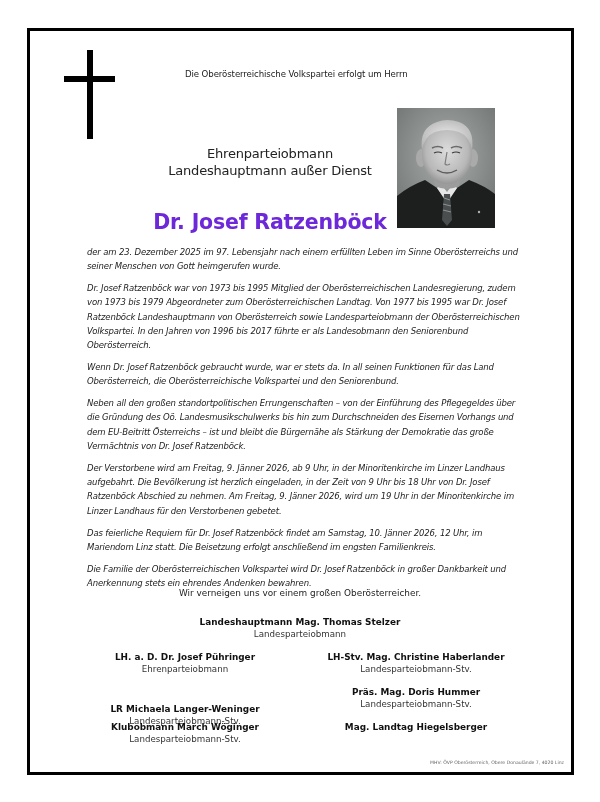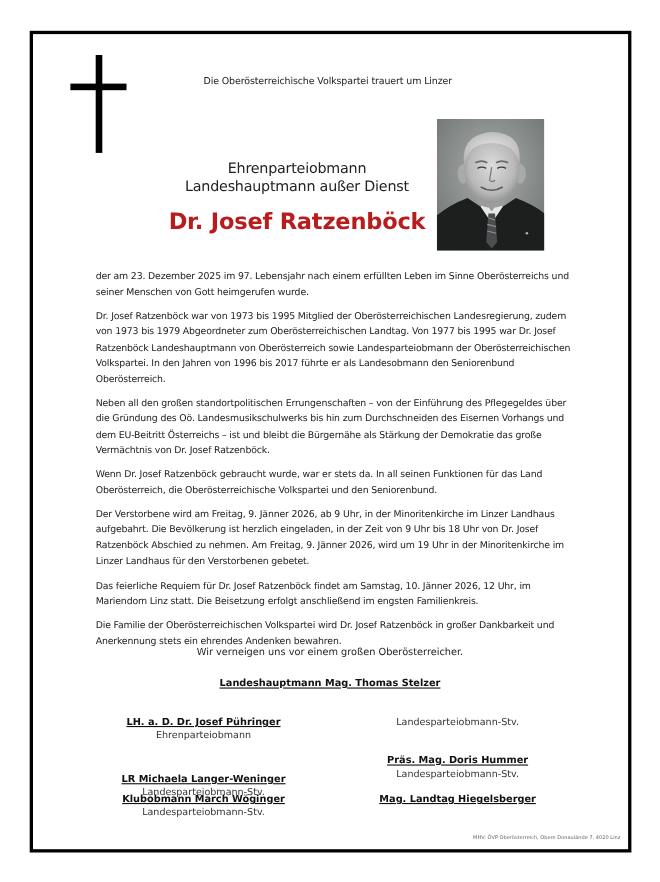--- a/index.html
+++ b/index.html
@@ -6,39 +6,39 @@
   body { width: 600px; height: 802px; position: relative; overflow: hidden;
          font-family: "DejaVu Sans", sans-serif; color: #1a1a1a; }
   .frame { position: absolute; left: 27px; top: 28px; width: 541px; height: 741px;
            border: 3px solid #000; background: #fff; }
   .cross-v { position: absolute; left: 87px; top: 50px; width: 6px; height: 89px; background: #000; }
   .cross-h { position: absolute; left: 64px; top: 76px; width: 51px; height: 6px; background: #000; }
   .intro { position: absolute; left: 185px; top: 69px; font-size: 8.6px; color: #222; letter-spacing: -0.1px; white-space: nowrap; }
   .title-block { position: absolute; left: 140px; width: 260px; text-align: center; }
   .t1 { top: 146px; font-size: 13px; color: #222; letter-spacing: -0.2px; }
   .t2 { top: 163px; font-size: 13px; color: #222; letter-spacing: -0.2px; }
-  .name { top: 189px; font-size: 20.5px; font-weight: bold; color: #b91c1c; letter-spacing: -0.2px; }
+  .name { top: 210px; font-size: 20.5px; font-weight: bold; color: #6d28d9; letter-spacing: -0.2px; }
   .photo { position: absolute; left: 397px; top: 108px; width: 98px; height: 120px; overflow: hidden; }
   .body { position: absolute; left: 87px; top: 245px; width: 440px; font-size: 8.5px; line-height: 14.3px; color: #222; letter-spacing: -0.15px; }
-  .body p { margin: 0 0 7.5px 0; }
+  .body p { margin: 0 0 7.5px 0; font-style: italic; }
   .closing { position: absolute; left: 0; width: 600px; top: 588px; text-align: center; font-size: 8.9px; color: #222; }
   .sig { position: absolute; text-align: center; width: 240px; }
-  .sig .n { font-size: 8.9px; font-weight: bold; color: #111; line-height: 12px; white-space: nowrap; text-decoration: underline; }
+  .sig .n { font-size: 8.9px; font-weight: bold; color: #111; line-height: 12px; white-space: nowrap; }
   .sig .r { font-size: 8.7px; color: #333; line-height: 12px; white-space: nowrap; }
   .footer { position: absolute; right: 36px; top: 760px; font-size: 4.6px; color: #666; white-space: nowrap; }
 </style>
 </head>
 <body>
 
 <div class="frame"></div>
 
 <div class="cross-v"></div>
 <div class="cross-h"></div>
 
-<div class="intro">Die Oberösterreichische Volkspartei trauert um Linzer</div>
+<div class="intro">Die Oberösterreichische Volkspartei erfolgt um Herrn</div>
 
 <div class="title-block t1">Ehrenparteiobmann</div>
 <div class="title-block t2">Landeshauptmann außer Dienst</div>
 <div class="title-block name">Dr. Josef Ratzenböck</div>
 
 <div class="photo" title="Portrait photo of Dr. Josef Ratzenböck (grayscale)">
   <svg width="98" height="120" viewBox="0 0 98 120" xmlns="http://www.w3.org/2000/svg">
     <defs>
       <radialGradient id="bg" cx="50%" cy="40%" r="70%">
         <stop offset="0%" stop-color="#a9adab"></stop>
@@ -80,47 +80,49 @@
 
     <path d="M40 62 Q50 68 60 62" stroke="#5a5a5a" stroke-width="1.4" fill="none"></path>
 
     <circle cx="82" cy="104" r="1.2" fill="#b0b0b0"></circle>
   </svg>
 </div>
 
 <div class="body">
   <p>der am 23. Dezember 2025 im 97. Lebensjahr nach einem erfüllten Leben im Sinne Oberösterreichs und seiner Menschen von Gott heimgerufen wurde.</p>
   <p>Dr. Josef Ratzenböck war von 1973 bis 1995 Mitglied der Oberösterreichischen Landesregierung, zudem von 1973 bis 1979 Abgeordneter zum Oberösterreichischen Landtag. Von 1977 bis 1995 war Dr. Josef Ratzenböck Landeshauptmann von Oberösterreich sowie Landesparteiobmann der Oberösterreichischen Volkspartei. In den Jahren von 1996 bis 2017 führte er als Landesobmann den Seniorenbund Oberösterreich.</p>
+  <p>Wenn Dr. Josef Ratzenböck gebraucht wurde, war er stets da. In all seinen Funktionen für das Land Oberösterreich, die Oberösterreichische Volkspartei und den Seniorenbund.</p>
   <p>Neben all den großen standortpolitischen Errungenschaften – von der Einführung des Pflegegeldes über die Gründung des Oö. Landesmusikschulwerks bis hin zum Durchschneiden des Eisernen Vorhangs und dem EU-Beitritt Österreichs – ist und bleibt die Bürgernähe als Stärkung der Demokratie das große Vermächtnis von Dr. Josef Ratzenböck.</p>
-  <p>Wenn Dr. Josef Ratzenböck gebraucht wurde, war er stets da. In all seinen Funktionen für das Land Oberösterreich, die Oberösterreichische Volkspartei und den Seniorenbund.</p>
   <p>Der Verstorbene wird am Freitag, 9. Jänner 2026, ab 9 Uhr, in der Minoritenkirche im Linzer Landhaus aufgebahrt. Die Bevölkerung ist herzlich eingeladen, in der Zeit von 9 Uhr bis 18 Uhr von Dr. Josef Ratzenböck Abschied zu nehmen. Am Freitag, 9. Jänner 2026, wird um 19 Uhr in der Minoritenkirche im Linzer Landhaus für den Verstorbenen gebetet.</p>
   <p>Das feierliche Requiem für Dr. Josef Ratzenböck findet am Samstag, 10. Jänner 2026, 12 Uhr, im Mariendom Linz statt. Die Beisetzung erfolgt anschließend im engsten Familienkreis.</p>
   <p>Die Familie der Oberösterreichischen Volkspartei wird Dr. Josef Ratzenböck in großer Dankbarkeit und Anerkennung stets ein ehrendes Andenken bewahren.</p>
 </div>
 
 <div class="closing">Wir verneigen uns vor einem großen Oberösterreicher.</div>
 
 <div class="sig" style="left:180px; top:616px;">
   <div class="n">Landeshauptmann Mag. Thomas Stelzer</div>
+  <div class="r">Landesparteiobmann</div>
 </div>
 
 <div class="sig" style="left:65px; top:651px;">
   <div class="n">LH. a. D. Dr. Josef Pühringer</div>
   <div class="r">Ehrenparteiobmann</div>
 </div>
 <div class="sig" style="left:65px; top:686px;margin-top:17px;">
   <div class="n">LR Michaela Langer-Weninger</div>
   <div class="r">Landesparteiobmann-Stv.</div>
 </div>
 <div class="sig" style="left:65px; top:721px;">
   <div class="n">Klubobmann March Wöginger</div>
   <div class="r">Landesparteiobmann-Stv.</div>
 </div>
 
 <div class="sig" style="left:296px; top:651px;">
+  <div class="n">LH-Stv. Mag. Christine Haberlander</div>
   <div class="r">Landesparteiobmann-Stv.</div>
 </div>
 <div class="sig" style="left:296px; top:686px;">
   <div class="n">Präs. Mag. Doris Hummer</div>
   <div class="r">Landesparteiobmann-Stv.</div>
 </div>
 <div class="sig" style="left:296px; top:721px;">
   <div class="n">Mag. Landtag Hiegelsberger</div>
 </div>
 

